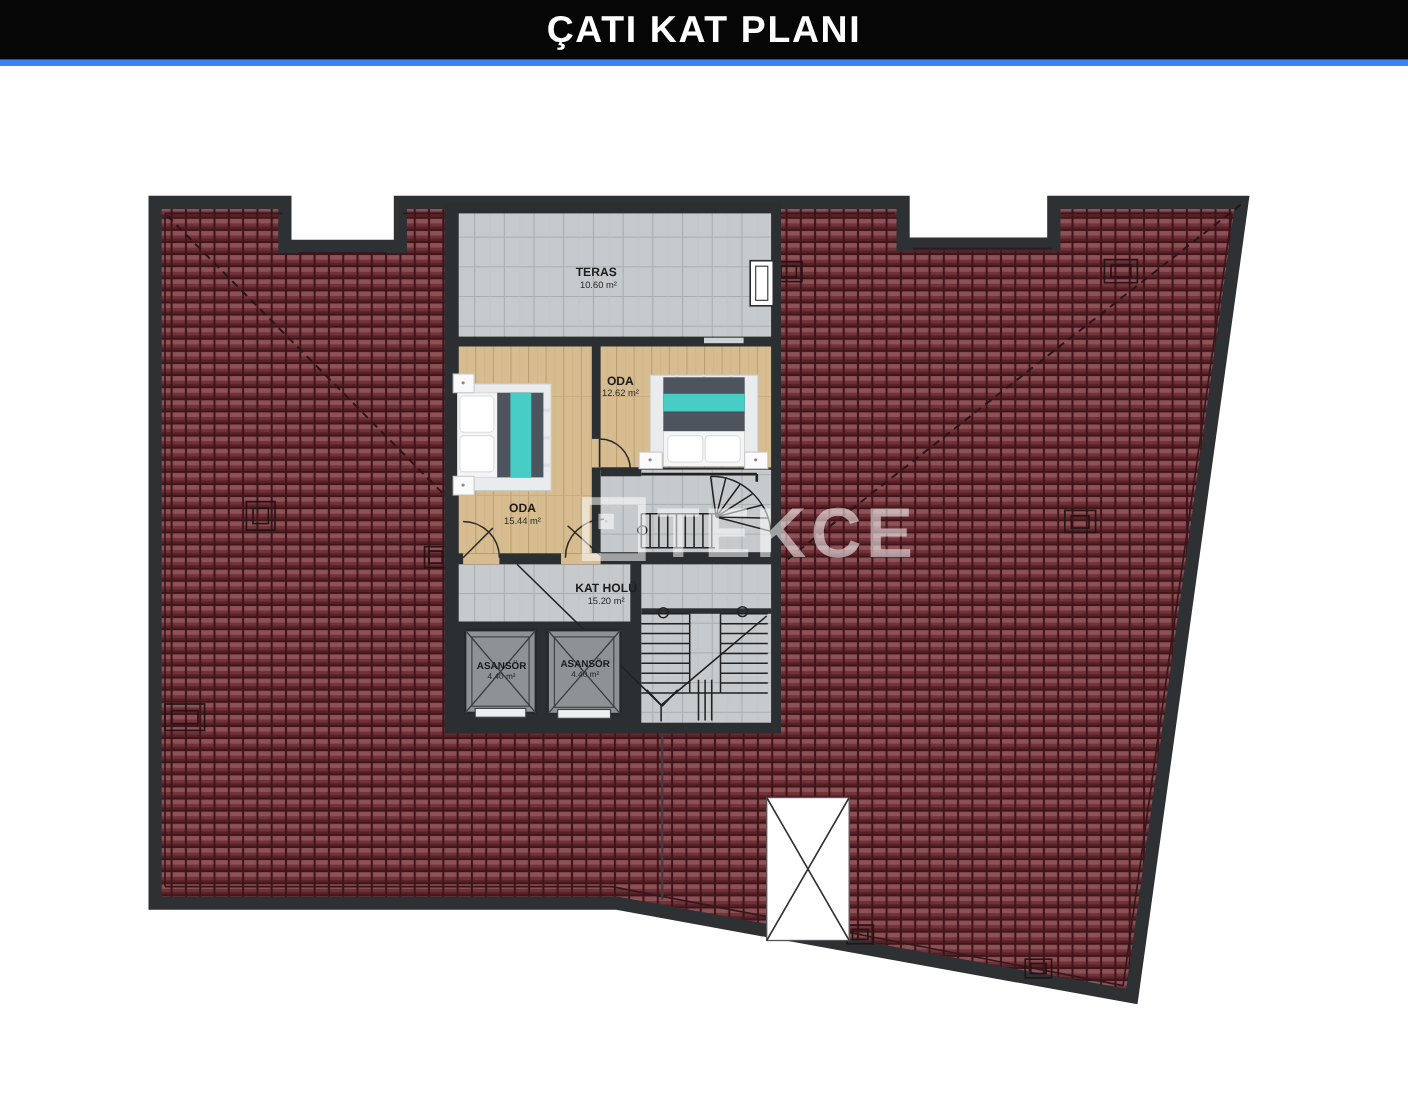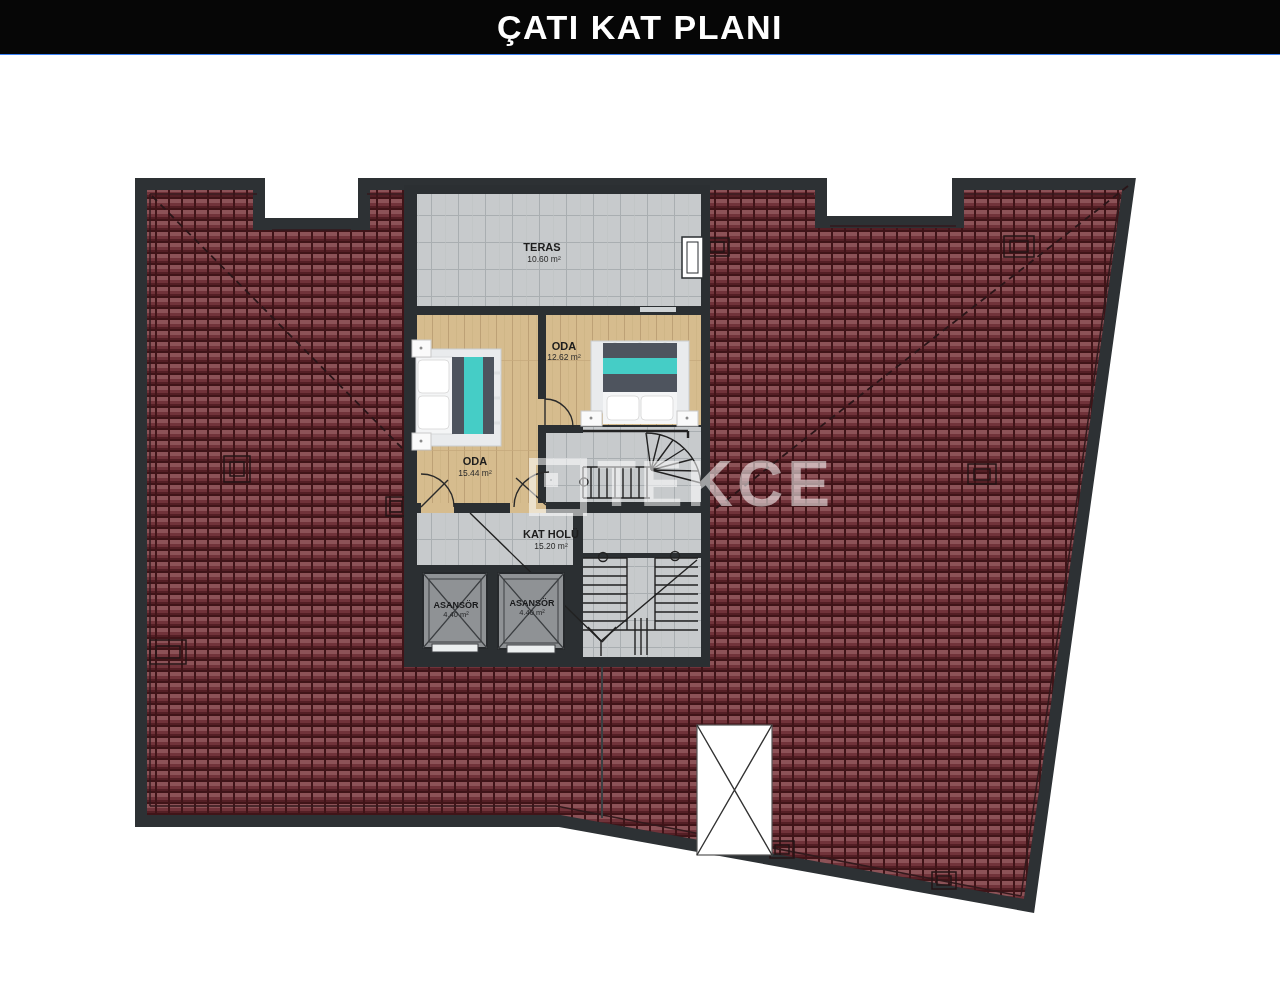--- a/index.html
+++ b/index.html
@@ -1,21 +1,21 @@
 <!DOCTYPE html>
 <html><head>
 <meta charset="utf-8">
 <style>
   html,body{margin:0;padding:0;background:#fff;width:1280px;height:1001px;overflow:hidden;
     font-family:"Liberation Sans",sans-serif;position:relative;}
   .titlebar{position:absolute;left:0;top:0;width:1280px;height:54px;background:#060606;
-    border-bottom:1px solid #3b82f6;display:flex;align-items:center;justify-content:center;z-index:10;}
+    border-bottom:6px solid #3b82f6;display:flex;align-items:center;justify-content:center;z-index:10;}
   .titlebar .title{color:#fff;font-size:34px;font-weight:bold;letter-spacing:1.5px;}
   .plan-svg{position:absolute;left:0;top:0;z-index:1;}
-  .watermark{position:absolute;left:492px;top:452px;z-index:6;display:flex;align-items:flex-end;
+  .watermark{position:absolute;left:492px;top:452px;z-index:6;display:flex;align-items:flex-start;
     gap:10px;pointer-events:none;padding-left:37px;}
   .wm-logo{width:58px;height:58px;border:7px solid rgba(255,255,255,0.55);box-sizing:border-box;position:relative;}
   .wm-logo::after{content:"";position:absolute;left:8px;top:8px;right:22px;bottom:22px;
     border:6px solid rgba(255,255,255,0.55);}
   .wm-text{font-size:64px;font-weight:bold;letter-spacing:4px;color:rgba(255,255,255,0.55);line-height:1;}
   text{font-family:"Liberation Sans",sans-serif;}
   .room-name{font-size:11px;font-weight:bold;fill:#1d1d1d;}
   .room-area{font-size:8.5px;fill:#2a2a2a;}
   .lift-name{font-size:9px;font-weight:bold;fill:#17181a;}
   .lift-area{font-size:7.5px;fill:#232426;}

